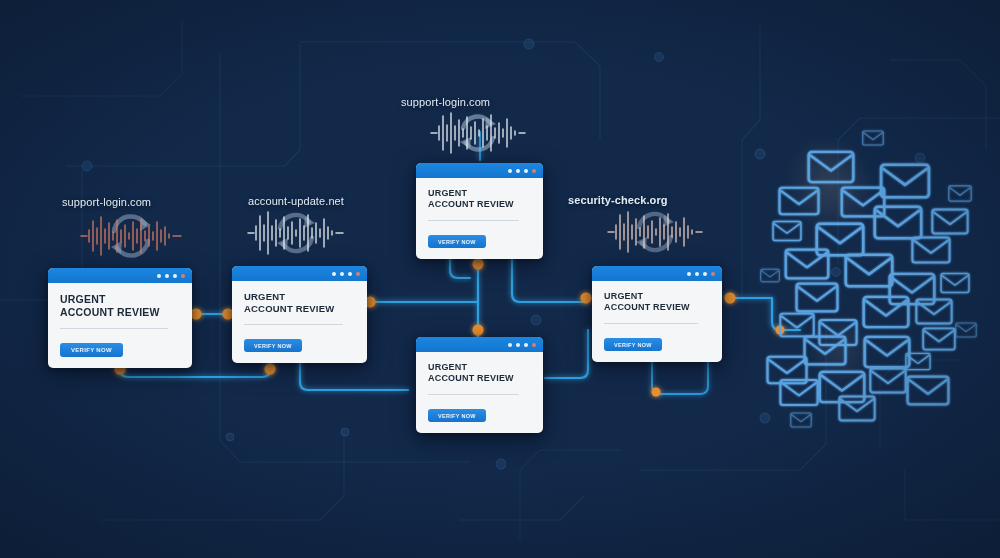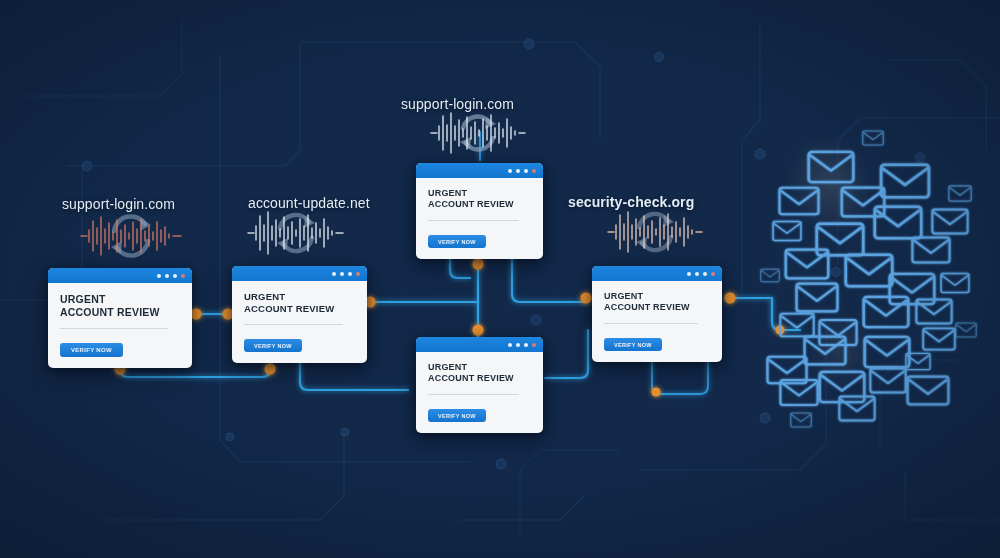--- a/index.html
+++ b/index.html
@@ -94,21 +94,21 @@
   #card-d .card-btn{font-size:5.5px;padding:3.5px 10px;letter-spacing:.3px;}
 
   #card-e{left:592px;top:266px;width:130px;}
   #card-e .card-title{font-size:9px;}
   #card-e .card-btn{font-size:5.5px;padding:3.5px 10px;letter-spacing:.3px;}
 
   
   .domain-label{
     position:absolute;
     color:#e3ecf5;
-    font-size:14px;
+    font-size:11px;
     letter-spacing:.1px;
     white-space:nowrap;
     text-shadow:0 1px 4px rgba(0,0,0,.5);
     z-index:7;
   }
   #label-a{left:62px;top:196px;}
   #label-b{left:248px;top:195px;}
   #label-c{left:401px;top:96px;}
   #label-e{left:568px;top:194px;font-weight:bold;}
 

